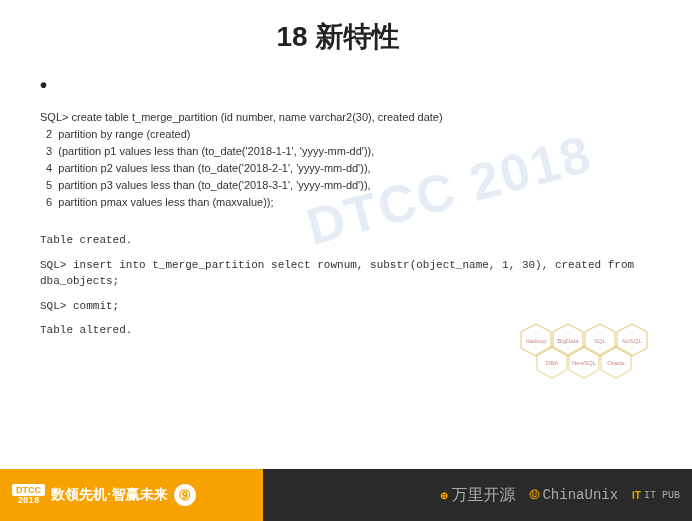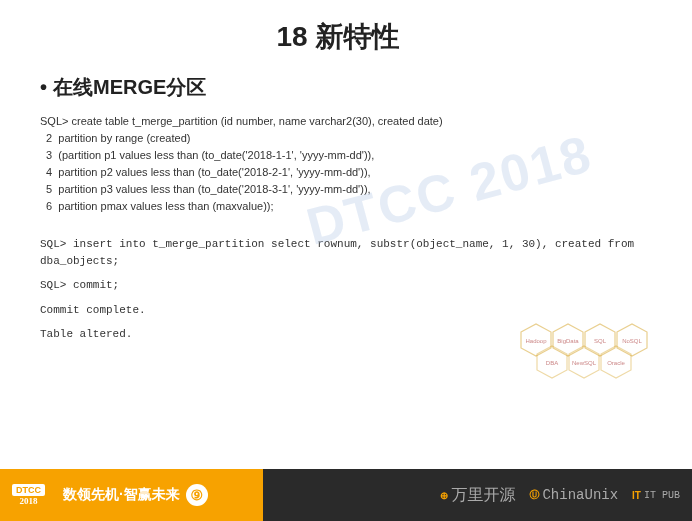--- a/index.html
+++ b/index.html
@@ -113,21 +113,20 @@
     }
 
     .footer-tagline {
       color: #fff;
       font-size: 14px;
       font-weight: bold;
       font-family: 'Microsoft YaHei', SimHei, Arial, sans-serif;
       display: flex;
       align-items: center;
       gap: 2px;
-      margin-left: 12px;
     }
 
     .footer-gear-icon {
       width: 22px;
       height: 22px;
       background: #fff;
       border-radius: 50%;
       display: flex;
       align-items: center;
       justify-content: center;
@@ -155,37 +154,36 @@
 </head>
 <body>
 
 <div class="slide-container">
   <div class="content-area">
 
     <div class="slide-title">18  新特性</div>
 
     <div class="section-heading">
       <span class="bullet">•</span>
-      <span>在线MERGE分区</span>
     </div>
 
     <div class="code-block"><span>SQL&gt; create table t_merge_partition (id number, name varchar2(30), created date)</span>
 <span>  2  partition by range (created)</span>
 <span>  3  (partition p1 values less than (to_date('2018-1-1', 'yyyy-mm-dd')),</span>
 <span>  4  partition p2 values less than (to_date('2018-2-1', 'yyyy-mm-dd')),</span>
 <span>  5  partition p3 values less than (to_date('2018-3-1', 'yyyy-mm-dd')),</span>
 <span>  6  partition pmax values less than (maxvalue));</span></div>
 
+    <div class="text-normal">Table created.</div>
 
     <div class="text-normal">SQL&gt; insert into t_merge_partition select rownum, substr(object_name, 1, 30), created from dba_objects;</div>
 
 
     <div class="text-normal">SQL&gt; commit;</div>
 
-    <div class="text-normal">Commit complete.</div>
 
 
     <div class="text-normal">Table altered.</div>
 
     <div class="watermark">DTCC 2018</div>
 
     <svg class="hex-svg" width="175" height="95" viewBox="0 0 175 95">
 
       <polygon points="20,10 35,2 50,10 50,26 35,34 20,26" fill="none" stroke="#d4a020" stroke-width="1.2" opacity="0.5"></polygon>
       <text x="35" y="21" text-anchor="middle" font-size="6" fill="#c88" font-family="Arial">Hadoop</text>
@@ -210,21 +208,21 @@
     </svg>
 
   </div>
 
   <div class="footer">
     <div class="footer-left">
 
       <div style="display:flex;align-items:center;gap:4px;">
         <div style="display:flex;flex-direction:column;align-items:center;margin-right:2px;">
           <span style="background:#fff;color:#f7a200;font-size:9px;font-weight:bold;padding:1px 4px;border-radius:2px;font-family:Arial;">DTCC</span>
-          <span style="color:#fff;font-size:9px;font-weight:bold;font-family:Liberation Serif, serif;">2018</span>
+          <span style="color:#fff;font-size:9px;font-weight:bold;font-family:Liberation Mono, monospace;">2018</span>
         </div>
         <div class="footer-tagline">
           <span>数领先机·智赢未来</span>
           <div class="footer-gear-icon">
             <span>⑨</span>
           </div>
         </div>
       </div>
     </div>
 

